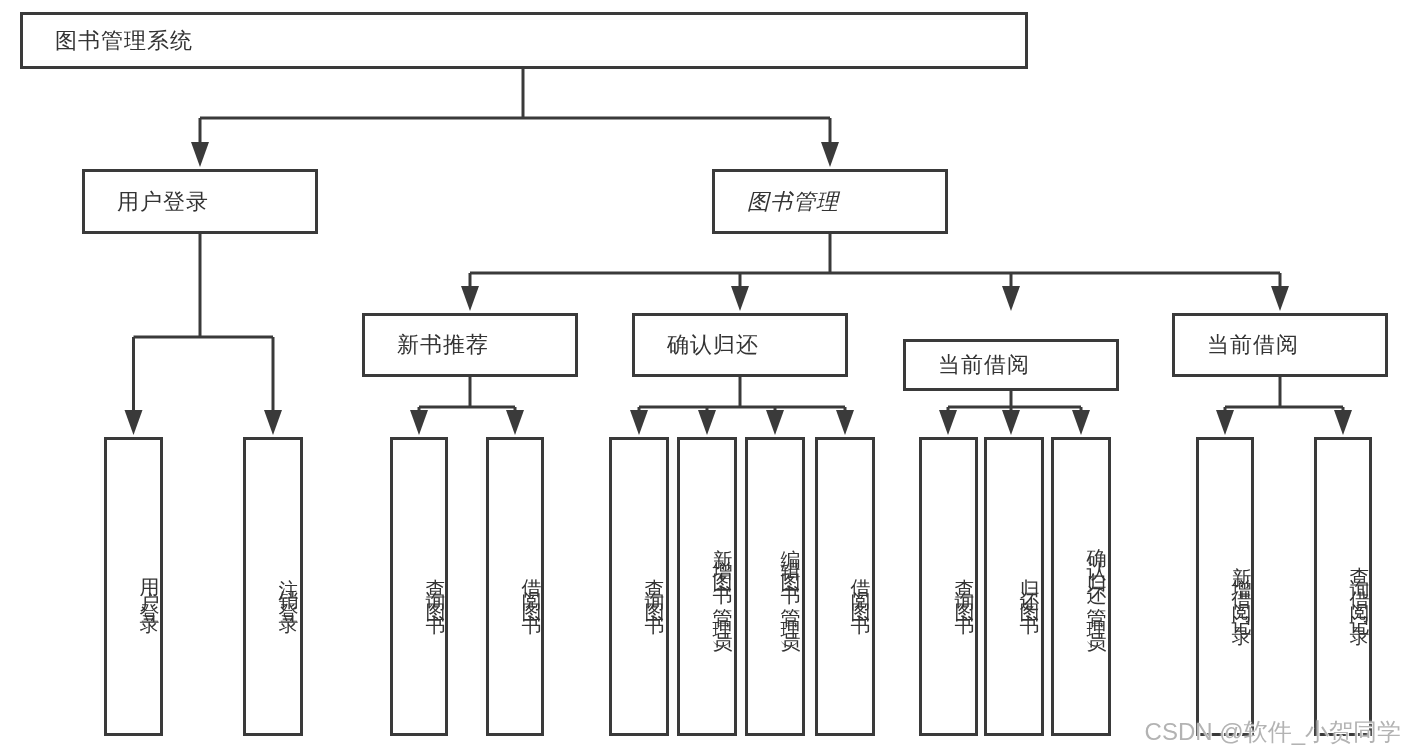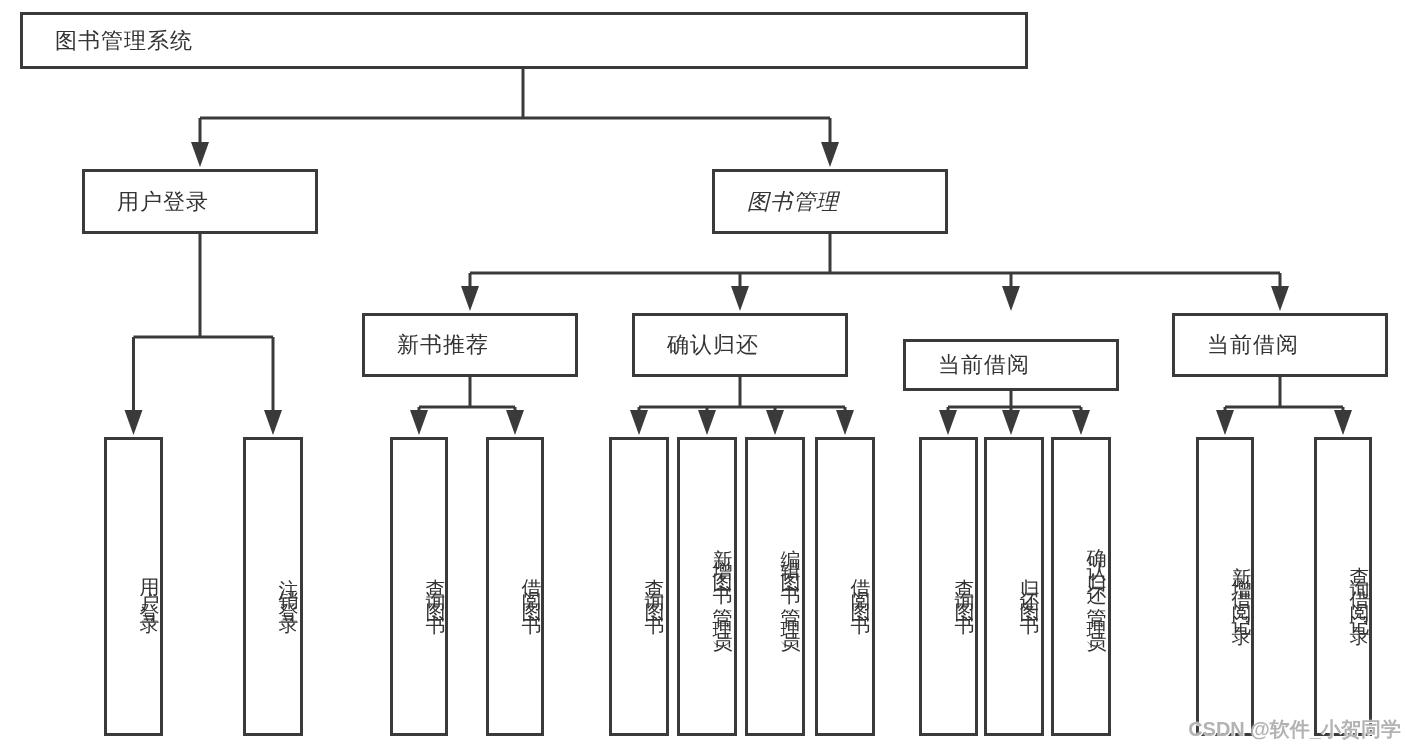--- a/index.html
+++ b/index.html
@@ -45,25 +45,24 @@
     text-orientation: mixed;
     letter-spacing: 12px;
     line-height: 1.1;
     white-space: nowrap;
   }
   #watermark {
     position: absolute;
     top: 716px;
     right: 4px;
     z-index: 6;
-    font-size: 20px;
+    font-size: 24px;
     color: var(--watermark);
     text-shadow: 0 0 2px #ffffff, 1px 1px 0 #ffffff;
     white-space: nowrap;
-    font-weight: bold;
   }
   svg line { stroke: var(--line); stroke-width: 3; }
   svg polygon { fill: var(--line); }
 </style>
 </head>
 <body>
 
 <div id="canvas">
 
   <svg id="wires" width="1405" height="747">

